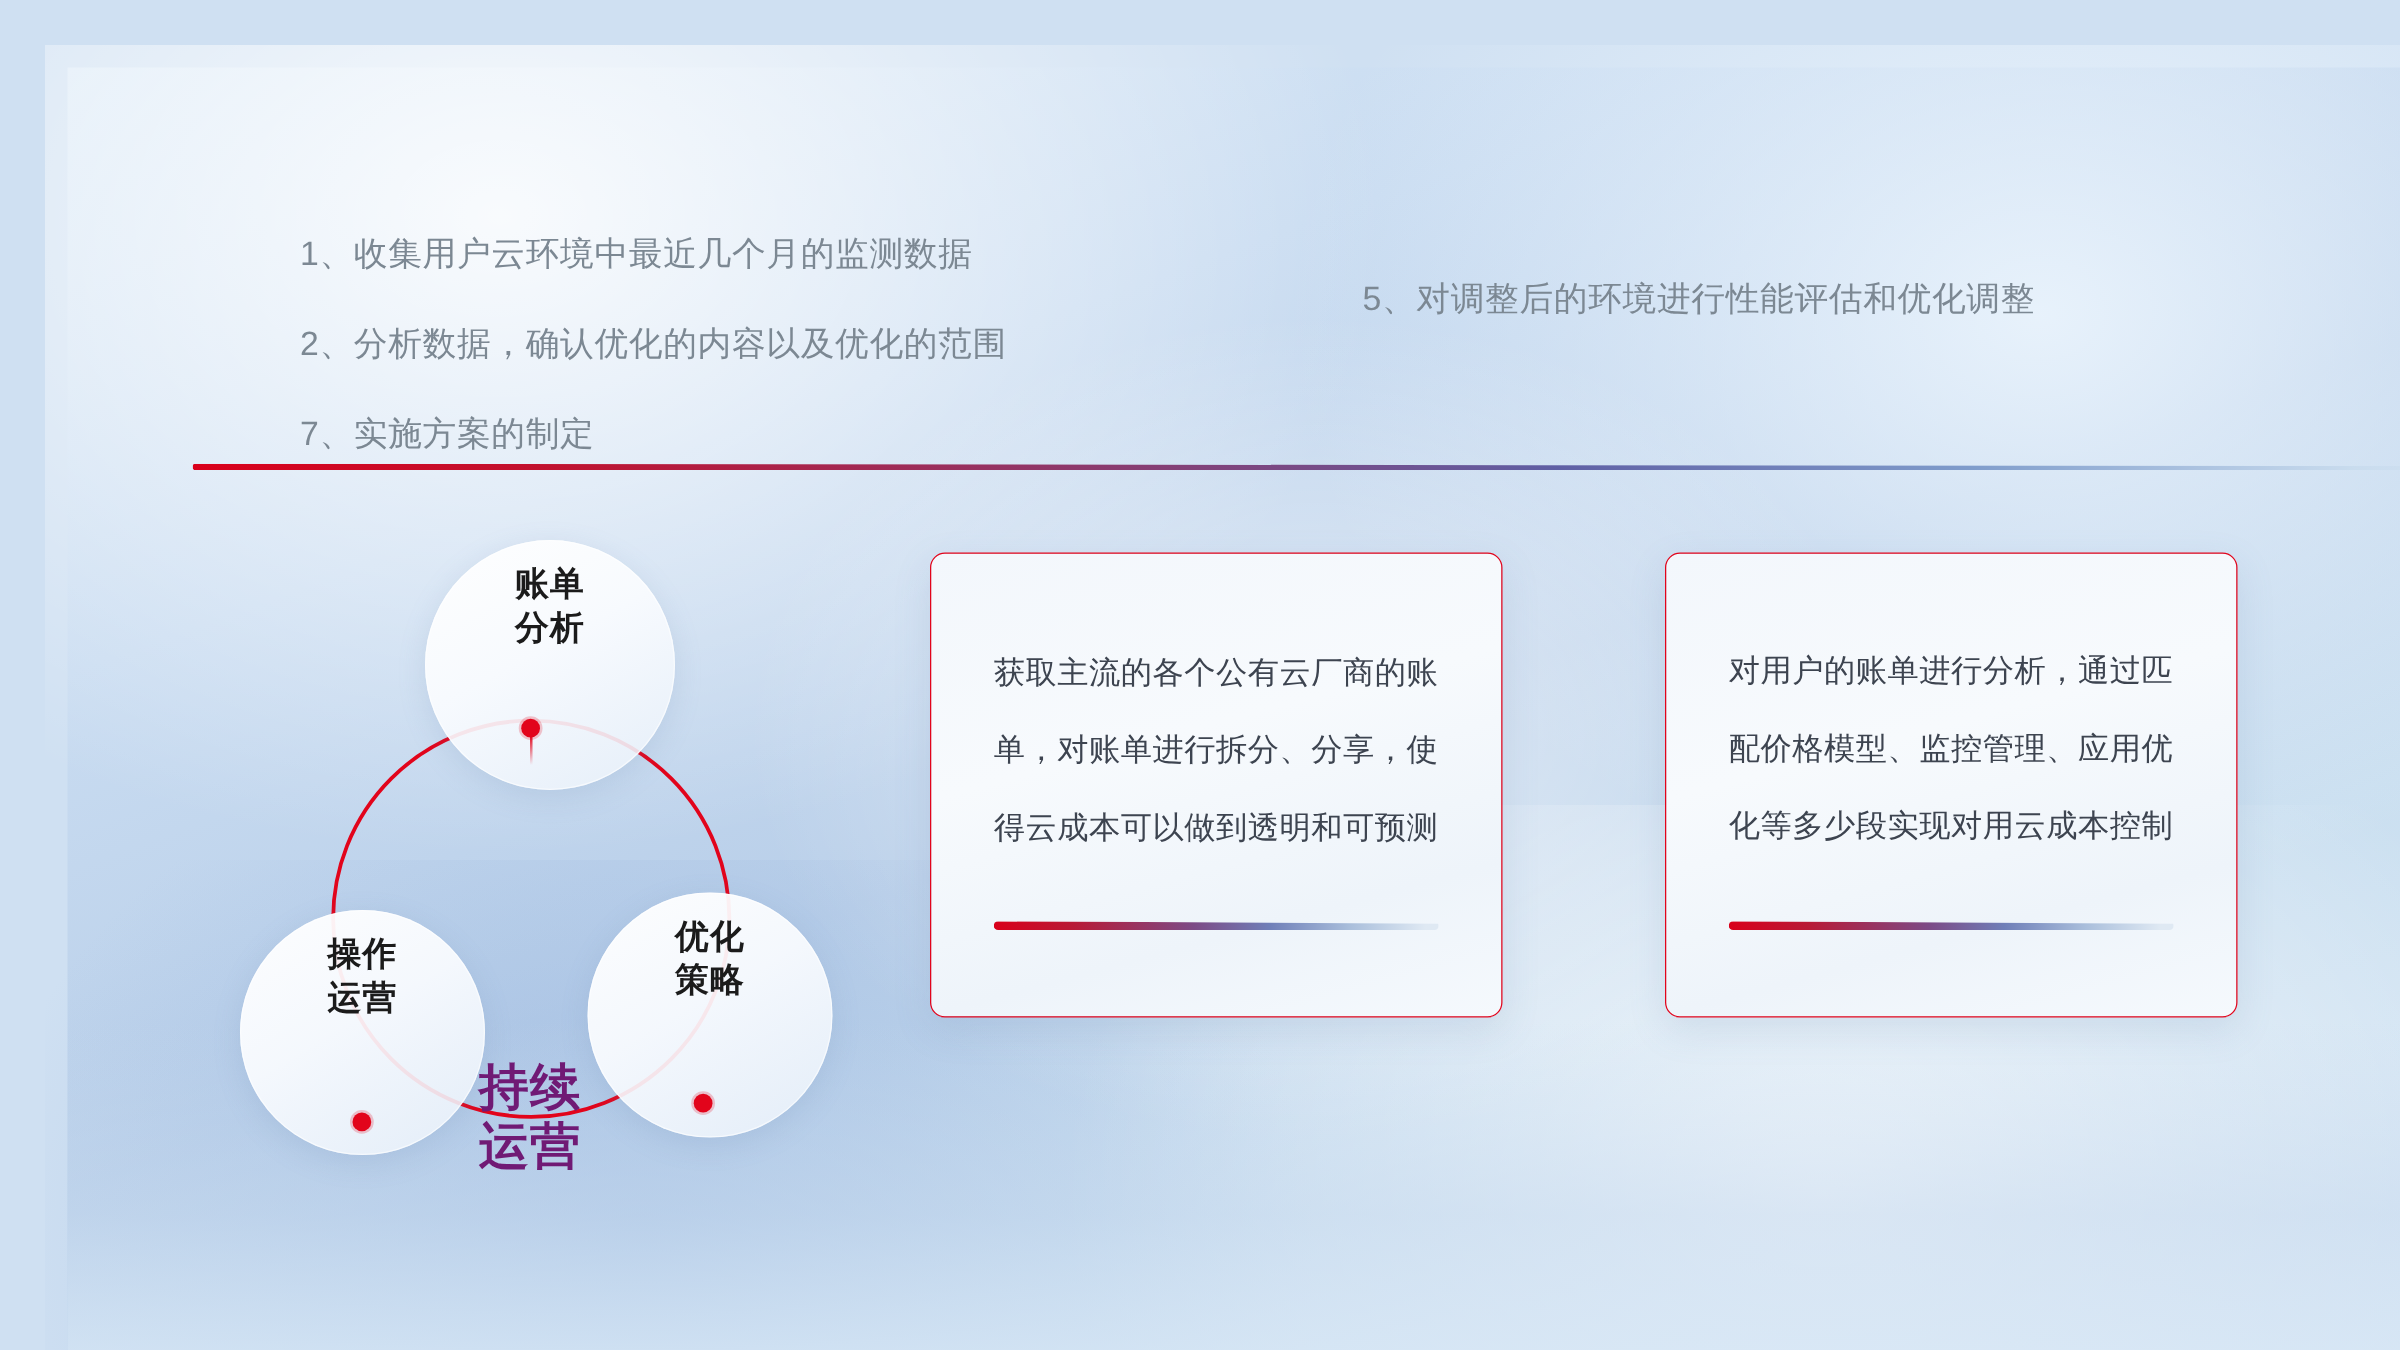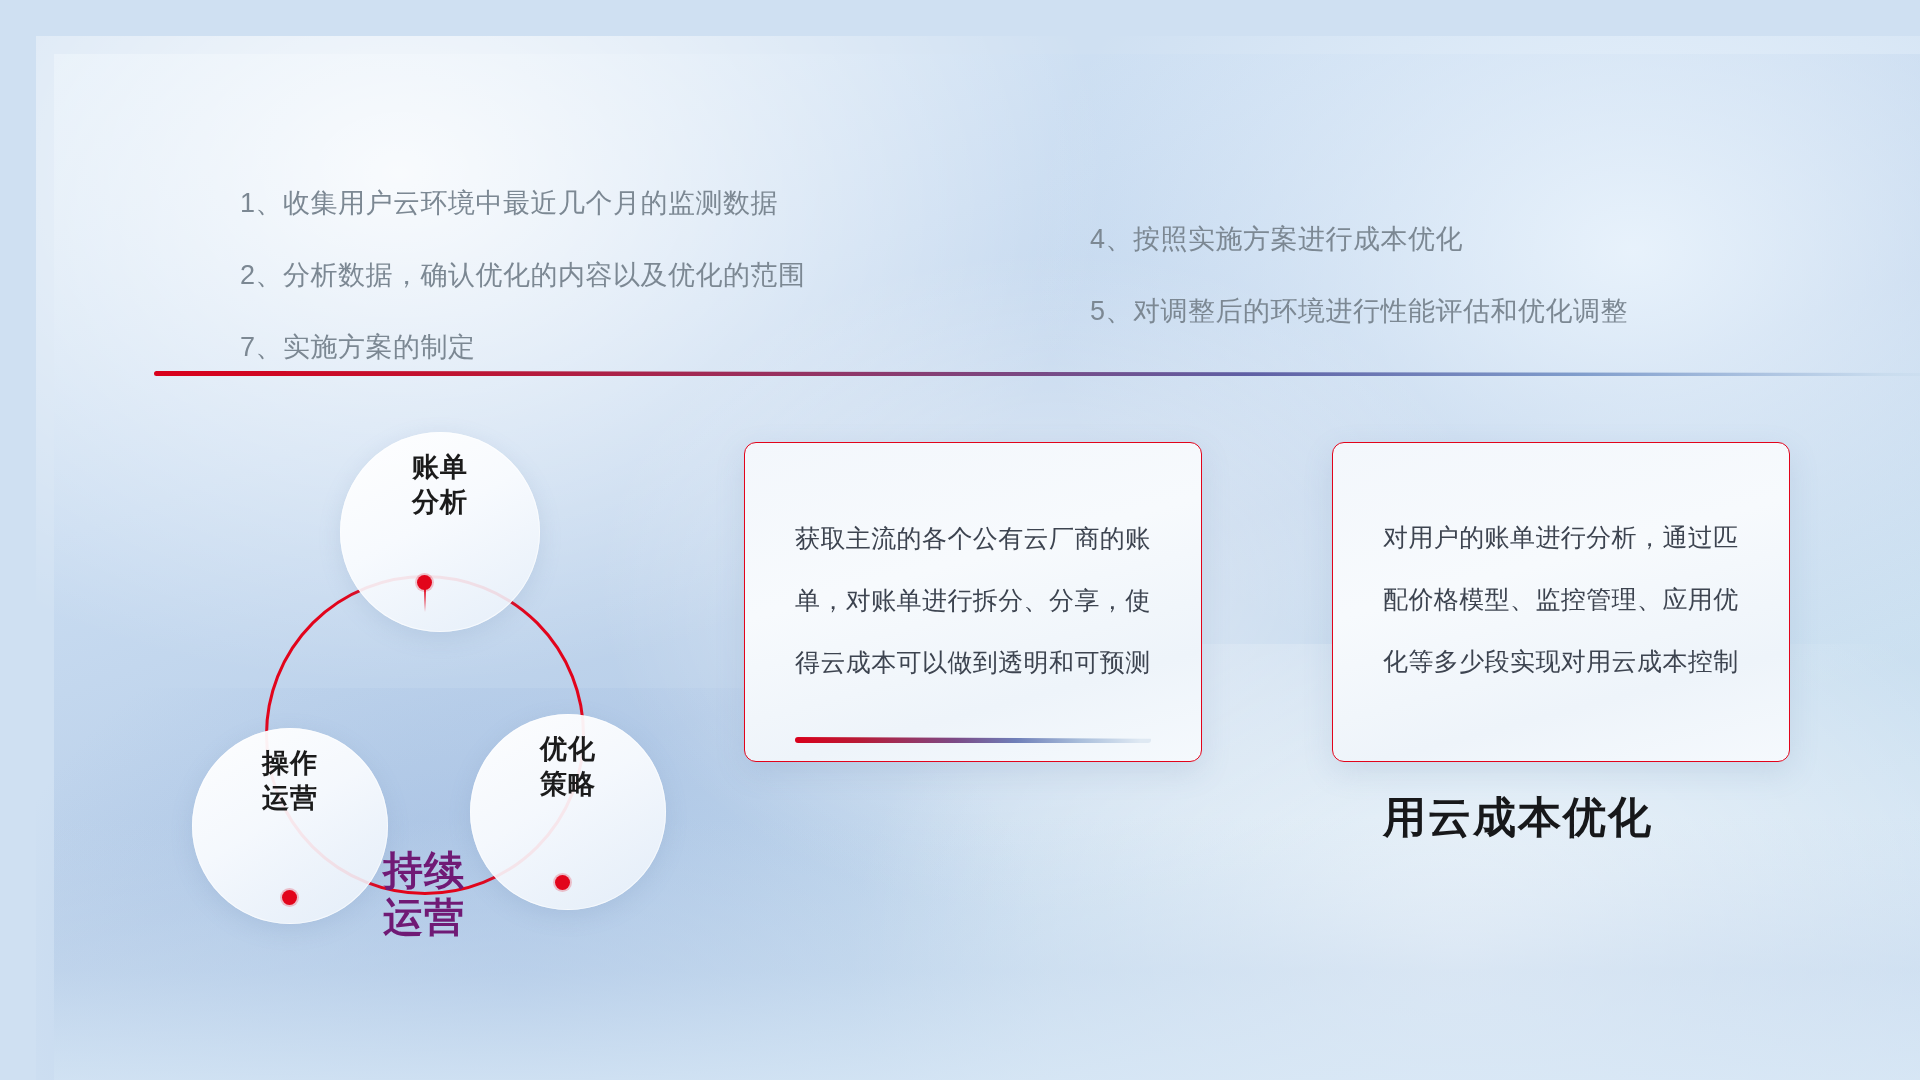--- a/index.html
+++ b/index.html
@@ -112,21 +112,21 @@
   .dot-right{ left:383px; top:443px; }
   .dot-stem{
     position:absolute; width:2px; height:24px;
     background:linear-gradient(180deg,#e2041b 0%, rgba(226,4,27,0) 100%);
     left:252px; top:156px;
   }
 
   
   .card{
     position:absolute;
-    top:388px; width:458px; height:320px;
+    top:388px; width:458px; height:372px;
     border:1.5px solid #e2041b;
     border-radius:12px;
     background:linear-gradient(165deg, #f3f7fc 0%, #f7fafd 40%, #eef4fa 75%, #f5f9fd 100%);
     box-shadow:0 10px 30px rgba(100,130,175,.16);
     padding:46px 32px 0 32px;
     display:flex; flex-direction:column;
   }
   .card-a{ left:690px; }
   .card-b{ left:1278px;font-family:Liberation Serif, serif; }
   .card-body{
@@ -159,21 +159,20 @@
 <div class="bg-glow-e"></div>
 <div class="bg-band"></div>
 
 <div class="steps">
   <div class="steps-col left">
     <div class="step-line">1、收集用户云环境中最近几个月的监测数据</div>
     <div class="step-line">2、分析数据，确认优化的内容以及优化的范围</div>
     <div class="step-line">7、实施方案的制定</div>
   </div>
   <div class="steps-col right">
-    <div class="step-line">4、按照实施方案进行成本优化</div>
     <div class="step-line">5、对调整后的环境进行性能评估和优化调整</div>
   </div>
 </div>
 
 <div class="top-rule"></div>
 
 <div class="venn">
 
   <div class="circle c-center"></div>
 
@@ -210,14 +209,13 @@
 </div>
 
 <div class="card card-a">
   <div class="card-body">获取主流的各个公有云厂商的账单，对账单进行拆分、分享，使得云成本可以做到透明和可预测</div>
   <div class="card-rule"></div>
 </div>
 
 <div class="card card-b">
   <div class="card-body">对用户的账单进行分析，通过匹配价格模型、监控管理、应用优化等多少段实现对用云成本控制</div>
   <div class="card-rule"></div>
-  <div class="card-title">用云成本优化</div>
 </div>
 
 </body></html>

